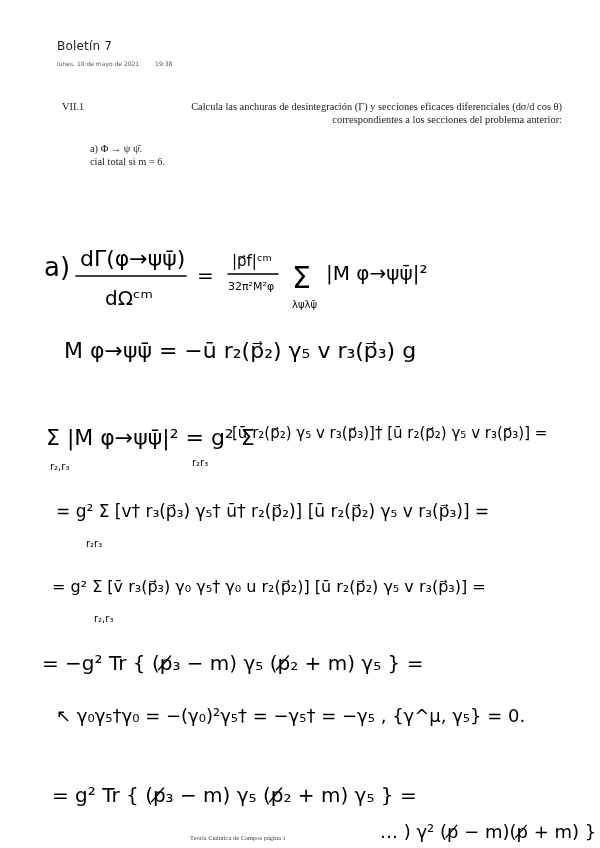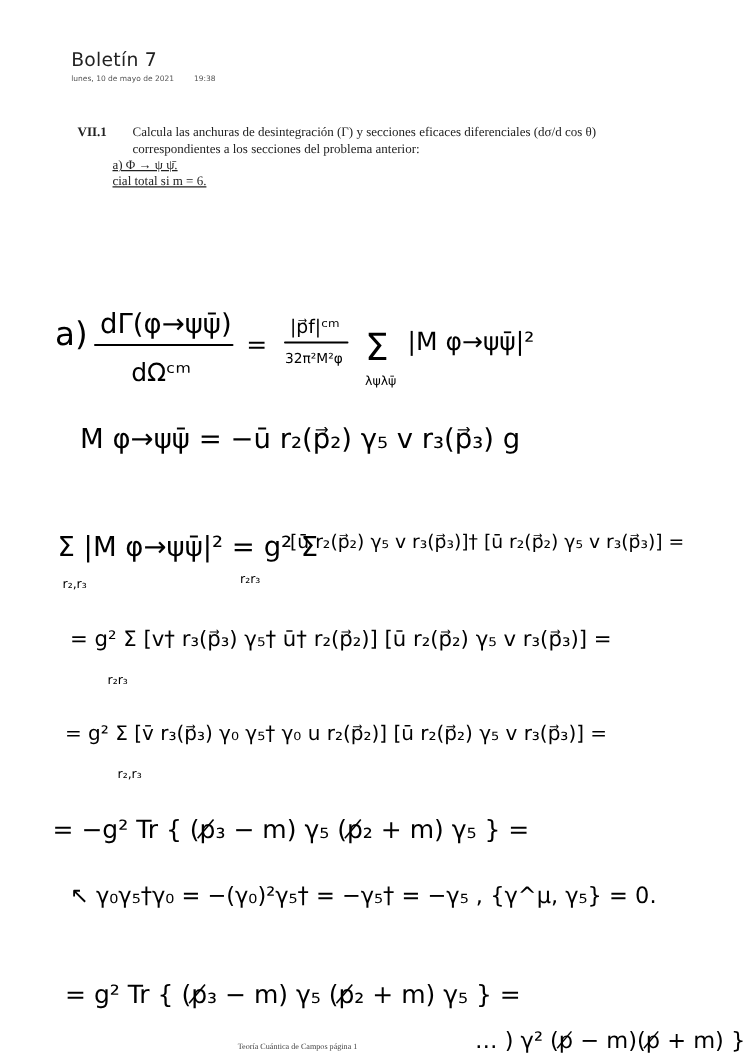--- a/index.html
+++ b/index.html
@@ -2,37 +2,37 @@
 <html><head>
   <meta charset="utf-8">
   <style>
     html, body { margin: 0; padding: 0; background: #ffffff; }
     body {
       width: 600px; height: 848px; position: relative; overflow: hidden;
       font-family: "DejaVu Sans", sans-serif; color: #000;
     }
     .page-title {
       position: absolute; left: 57px; top: 39px;
-      font-family: "DejaVu Sans", sans-serif; font-size: 15px; color: #222;
+      font-family: "DejaVu Sans", sans-serif; font-size: 12px; color: #222;
       letter-spacing: 0.2px;
     }
     .page-meta {
       position: absolute; left: 57px; top: 60px;
       font-family: "DejaVu Sans", sans-serif; font-size: 6px; color: #555;
     }
     .page-meta .time { margin-left: 14px; }
 
     .problem {
       position: absolute; left: 62px; top: 100px; width: 500px;
       font-family: "Liberation Serif", "DejaVu Serif", serif; font-size: 10.4px;
       line-height: 13px; color: #222;
     }
-    .problem .num { position: absolute; left: 0; top: 0; font-weight: bold; }
-    .problem .body { margin-left: 44px; }
-    .problem .items { margin-left: 28px; margin-top: 0; text-decoration: underline; }
+    .problem .num { position: absolute; left: 0; top: 0; font-weight: normal; }
+    .problem .body { margin-left: 12px; text-align: right; }
+    .problem .items { margin-left: 28px; margin-top: 16px; }
     .problem .items div { margin-bottom: 4px; }
     .problem .items .cont { margin-top: -4px; }
 
     .hand {
       position: absolute; left: 0; top: 0; width: 600px; height: 848px;
     }
     .hand text {
       font-family: "DejaVu Sans", sans-serif; fill: #000;
     }
     .hand path, .hand line { stroke: #000; stroke-width: 1.6; fill: none; stroke-linecap: round; }

